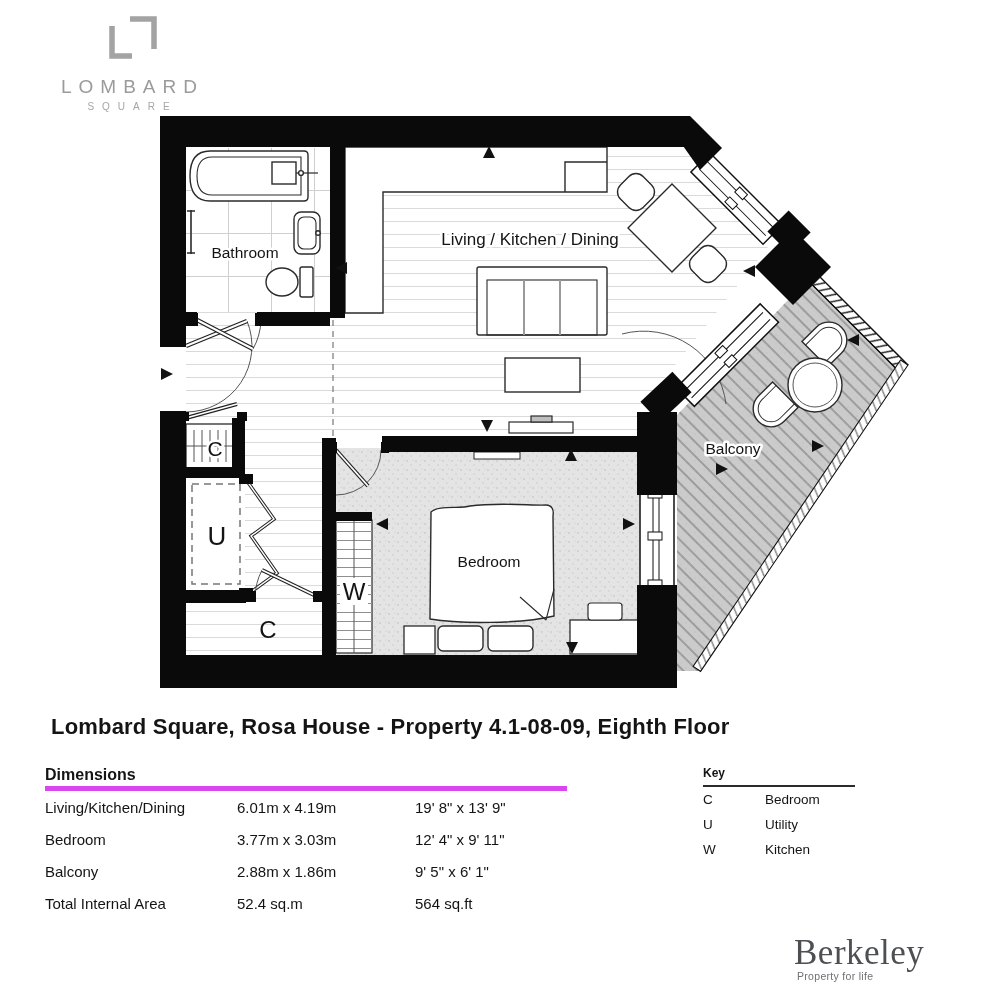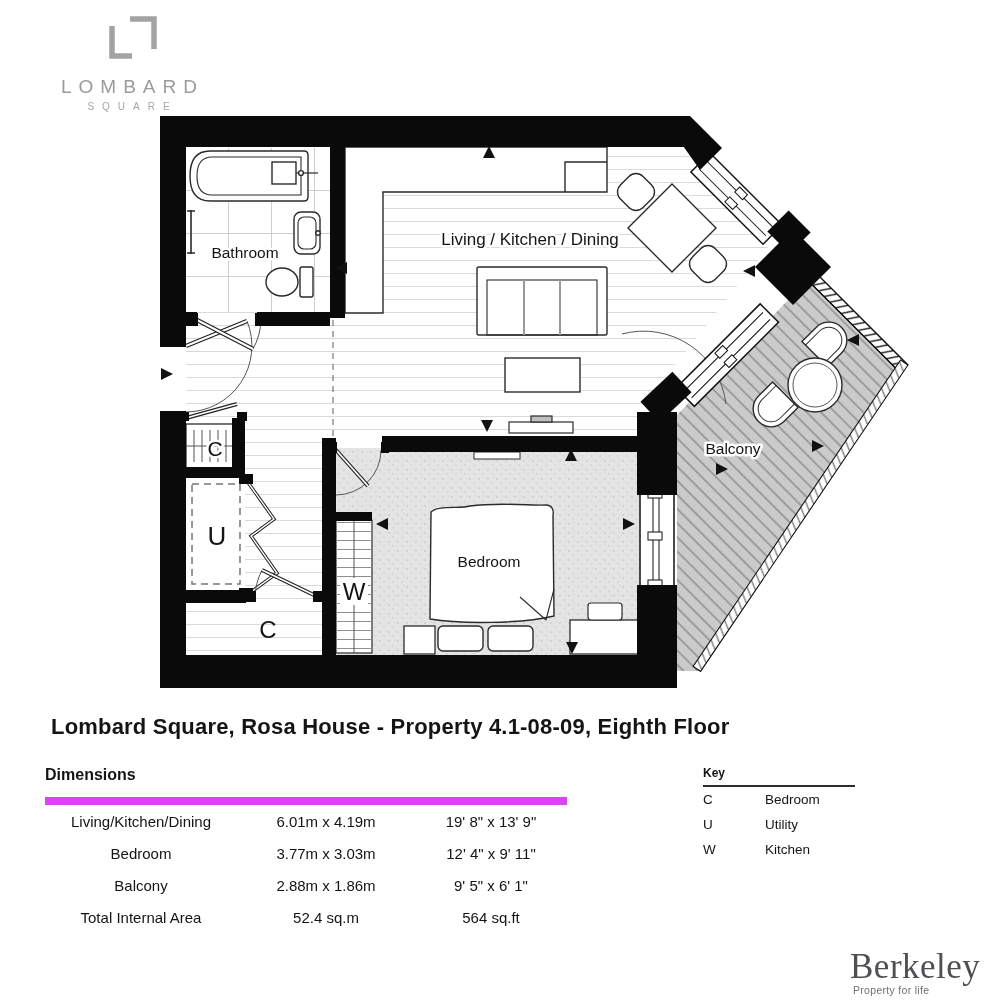--- a/index.html
+++ b/index.html
@@ -11,28 +11,28 @@
   #logo .l1{font-size:19px;letter-spacing:7px;color:#9b9b9b;}
   #logo .l2{font-size:10px;letter-spacing:8px;margin-top:3px;color:#a5a5a5;}
   
   #plan{left:0;top:0;}
   text{font-family:"Liberation Sans",sans-serif;fill:#141414;}
   .halo{paint-order:stroke;stroke:#ffffff;stroke-width:5px;stroke-linejoin:round;}
   
   #title{left:51px;top:714px;font-size:22px;font-weight:bold;letter-spacing:.2px;}
   
   #dims{left:45px;top:766px;width:522px;}
-  #dims .hdr{font-size:16px;font-weight:bold;border-bottom:8px solid #d946ef;padding-bottom:13px;}
-  .dim-row{display:grid;grid-template-columns:192px 178px 1fr;font-size:15px;padding:7.5px 0;text-align:center;}
+  #dims .hdr{font-size:16px;font-weight:bold;border-bottom:5px solid #d946ef;padding-bottom:2px;}
+  .dim-row{display:grid;grid-template-columns:192px 178px 1fr;font-size:15px;padding:7.5px 0;}
   
   #key{left:703px;top:766px;width:152px;}
   #key .hdr{font-size:12px;font-weight:bold;border-bottom:2px solid #2b2b2b;padding-bottom:5px;}
   .key-row{display:grid;grid-template-columns:62px 1fr;font-size:13.5px;padding:5px 0;}
   
-  #berkeley{left:850px;top:933px;width:130px;margin-top:14px;}
+  #berkeley{left:794px;top:933px;width:130px;}
   #berkeley .name{font-family:"Liberation Serif",serif;font-size:35px;color:#4e4f53;letter-spacing:.5px;}
   #berkeley .tag{font-size:10.5px;color:#6f7074;margin-top:-3px;margin-left:3px;letter-spacing:.3px;}
 </style>
 </head>
 <body>
 
 <svg id="plan" class="abs" width="1000" height="700" viewBox="0 0 1000 700">
   <defs>
     <pattern id="planks" width="24" height="13" patternUnits="userSpaceOnUse">
       <path d="M0,0.5 H24" stroke="#dadada" stroke-width="1" fill="none"></path>

